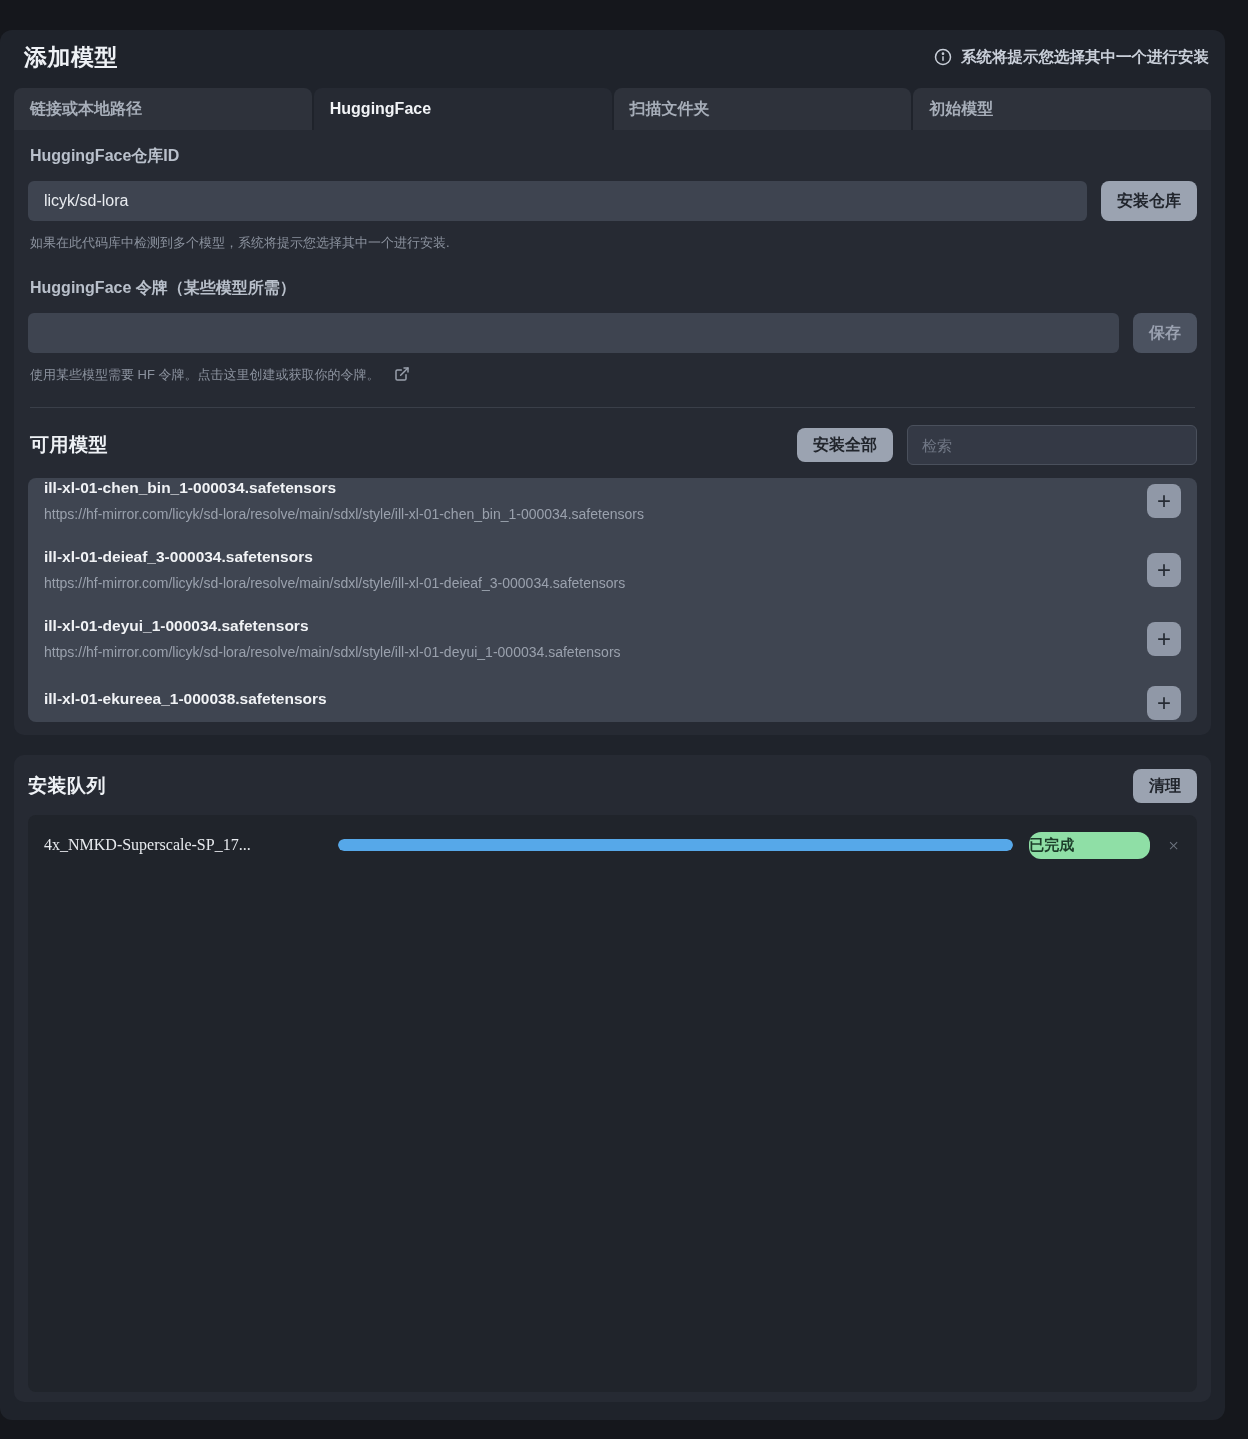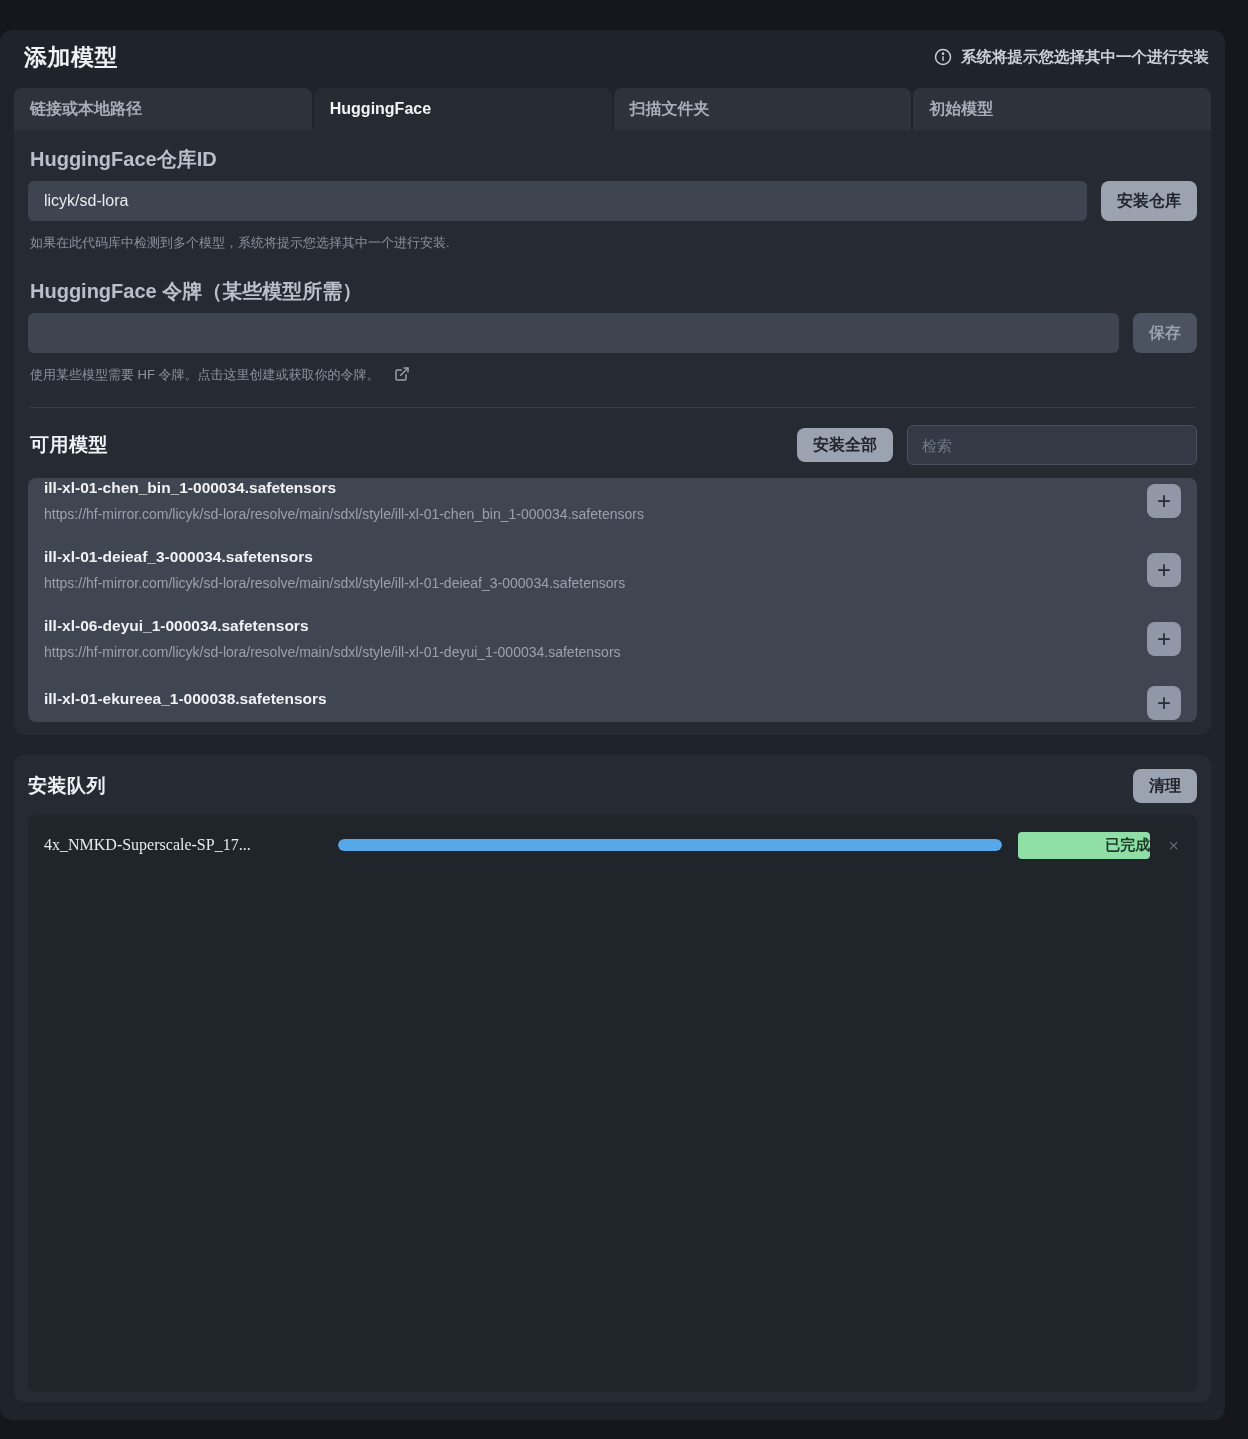--- a/index.html
+++ b/index.html
@@ -34,21 +34,21 @@
     padding-left: 16px;
     background: #2e323b; color: #a7aeb9;
     font-size: 16px; font-weight: bold;
     border-radius: 8px 8px 0 0; cursor: pointer;
   }
   .tab.active { background: #262a33; color: #f2f4f7; }
   
   .section { background: #262a33; padding: 16px 14px 13px; }
   .section-a { border-radius: 0 0 10px 10px; height: 605px; }
   .section-b { border-radius: 10px; height: 647px; margin-top: 20px; padding: 14px 14px 10px; }
-  .field-label { font-size: 20px; font-weight: bold; color: #b9c0cb; margin: 0 0 16px 2px; height: 19px; }
+  .field-label { font-size: 16px; font-weight: bold; color: #b9c0cb; margin: 0 0 16px 2px; height: 19px; }
   .input-row { display: flex; gap: 14px; height: 40px; margin-bottom: 12px; }
   .text-input {
     flex: 1; background: #3e4450; border: none; outline: none;
     border-radius: 6px; padding: 0 16px;
     color: #e9ecf0; font-size: 16px; font-family: inherit;
   }
   .text-input::placeholder { color: #707785; }
   .btn-light {
     background: #9ba3b1; color: #21252c;
     border: none; border-radius: 8px;
@@ -102,23 +102,23 @@
     height: 577px; padding: 14px 16px;
   }
   .queue-item { display: flex; align-items: center; gap: 16px; height: 32px; font-family: Liberation Serif, serif; }
   .queue-name {
     width: 278px; font-size: 16px; color: #e8ebef;
     white-space: nowrap; overflow: hidden;
   }
   .progress-track { flex: 1; height: 12px; background: #343a44; border-radius: 6px; overflow: hidden; }
   .progress-fill { height: 100%; background: #56a8e9; border-radius: 6px; }
   .status-badge {
-    width: 132px; text-align: right; padding: 4px 0;
+    width: 121px; text-align: left; padding: 4px 0;
     background: #8fdfa6; color: #1c3c29;
-    font-size: 15px; font-weight: bold; border-radius: 4px;
+    font-size: 15px; font-weight: bold; border-radius: 12px;
   }
   .close-btn {
     background: none; border: none; color: #6e7580;
     font-size: 19px; line-height: 19px; cursor: pointer; font-family: inherit;
     padding: 0 2px;
   }
 </style>
 </head>
 <body>
 
@@ -191,21 +191,21 @@
       <div class="model-item">
         <div class="model-text">
           <div class="model-name">ill-xl-01-deieaf_3-000034.safetensors</div>
           <div class="model-url">https://hf-mirror.com/licyk/sd-lora/resolve/main/sdxl/style/ill-xl-01-deieaf_3-000034.safetensors</div>
         </div>
         <button class="plus-btn">+</button>
       </div>
 
       <div class="model-item">
         <div class="model-text">
-          <div class="model-name">ill-xl-06-deyui_1-000034.safetensors</div>
+          <div class="model-name">ill-xl-01-deyui_1-000034.safetensors</div>
           <div class="model-url">https://hf-mirror.com/licyk/sd-lora/resolve/main/sdxl/style/ill-xl-01-deyui_1-000034.safetensors</div>
         </div>
         <button class="plus-btn">+</button>
       </div>
 
       <div class="model-item">
         <div class="model-text">
           <div class="model-name">ill-xl-01-ekureea_1-000038.safetensors</div>
           <div class="model-url"></div>
         </div>

